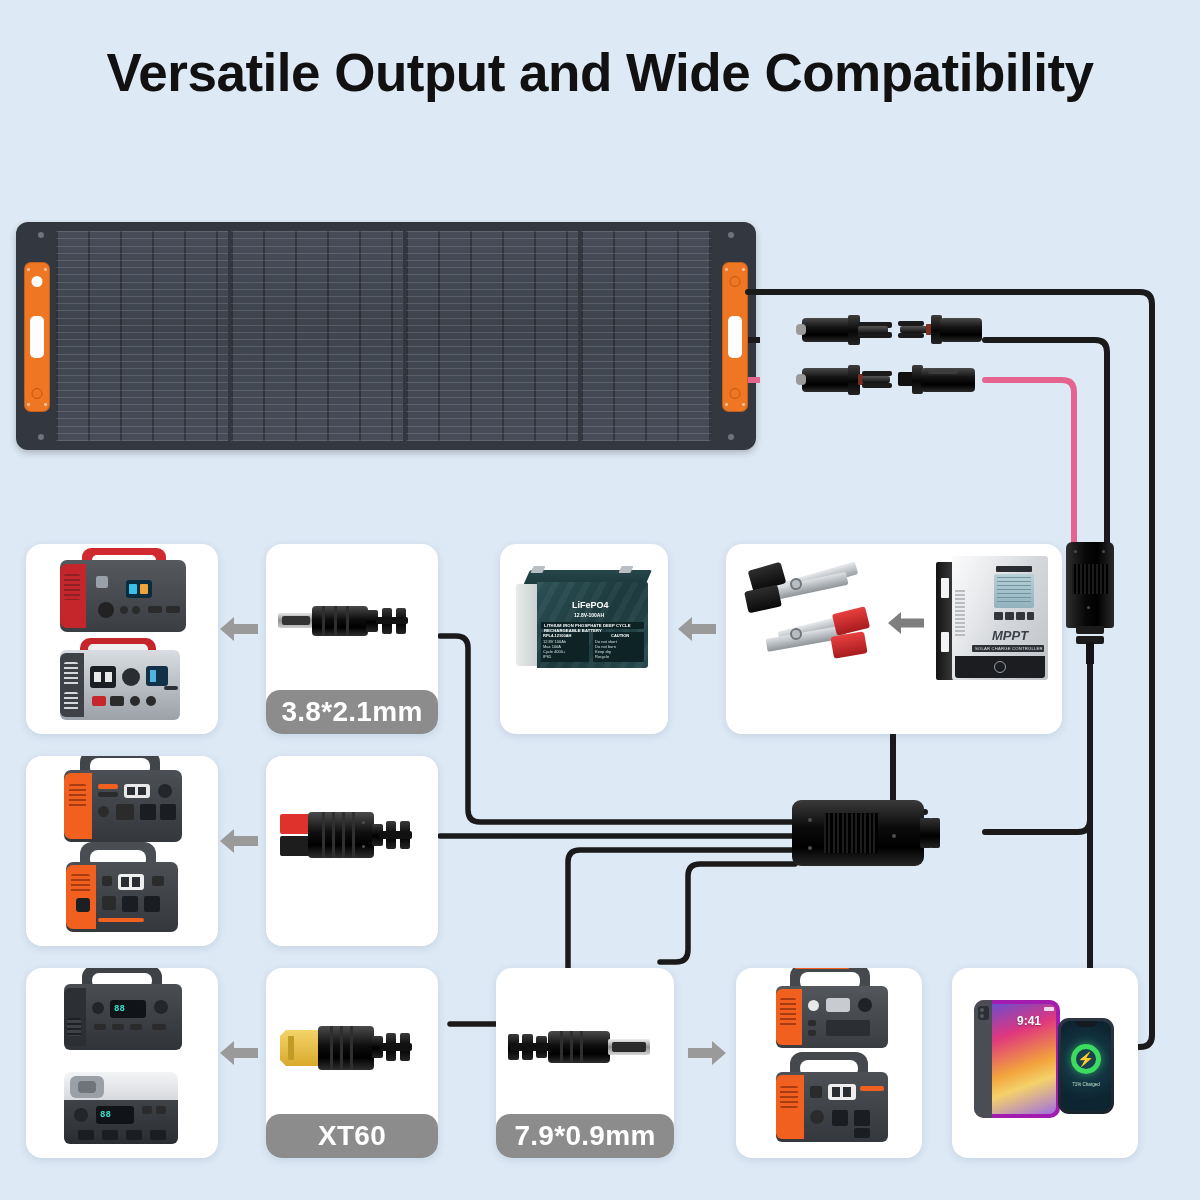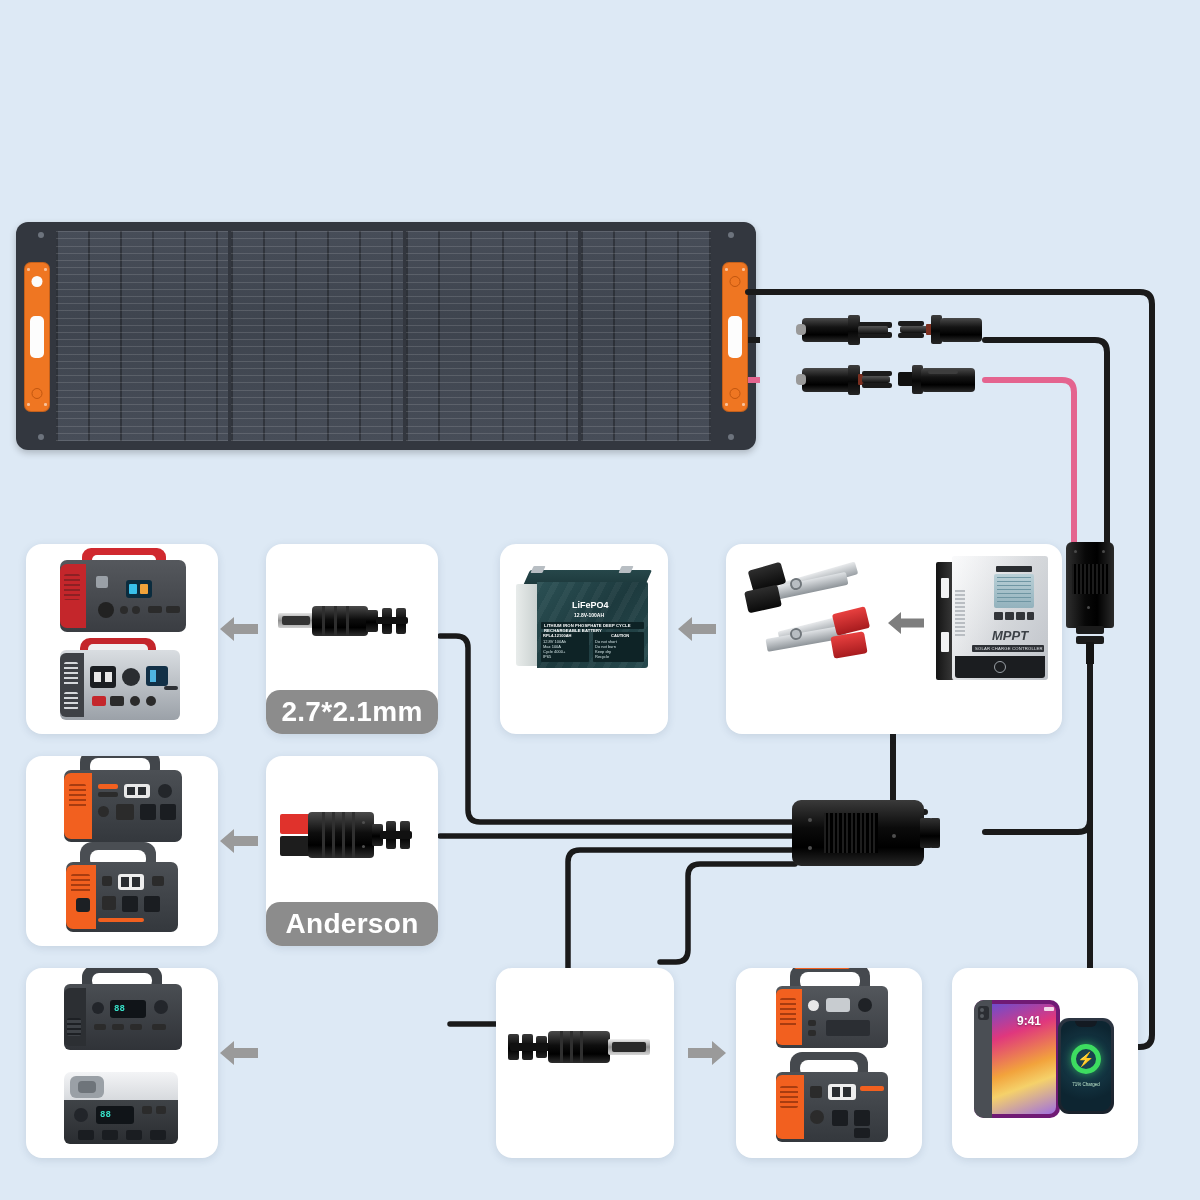--- a/index.html
+++ b/index.html
@@ -106,37 +106,38 @@
 
   
   .clamp { position:absolute; }
 
   
   .mppt-body { position:absolute; background: linear-gradient(120deg,#f4f5f7 0%,#dfe2e6 55%,#c9cdd3 100%);
      border-radius:3px; }
   .mppt-lcd { position:absolute; background: linear-gradient(180deg,#b9cfd6,#93b2bd); border-radius:2px; }
 
   
-  .tablet { position:absolute; border-radius:10px; background:#701a75; padding:4px; }
+  .tablet { position:absolute; border-radius:10px; background:#a21caf; padding:4px; }
   .tablet-screen { position:absolute; inset:4px; border-radius:7px; overflow:hidden;
     background: linear-gradient(160deg,#5f4fd8 0%,#e0377d 30%,#f2a33c 58%,#f5d16a 72%,#9f6fe0 100%); }
   .phone { position:absolute; border-radius:11px;
     background: linear-gradient(180deg,#2c3542,#1a222c); padding:3px; }
   .phone-screen { position:absolute; inset:3px; border-radius:9px;
     background: radial-gradient(circle at 50% 45%, #1b4756 0%, #0d2531 70%); overflow:hidden; }
   .charge-ring { position:absolute; border-radius:50%; border:5px solid #3ddc60; }
   .notch { position:absolute; background:#131a22; border-radius:0 0 6px 6px; }
 
   .tiny { font-size:4px; line-height:1.25; color:#cfe0e2; }
 </style>
 </head>
 <body>
 
 <div id="stage">
 
+  <div class="headline">Versatile Output and Wide Compatibility</div>
 
   <div id="panel">
     <div class="panel-body"></div>
 
     <div class="panel-fold" style="left:40px;  width:172px;">
         <div class="cellgrid"></div>
       </div>
     <div class="panel-fold" style="left:215px; width:172px;">
         <div class="cellgrid"></div>
       </div>
@@ -313,21 +314,21 @@
       <div style="position:absolute; left:56px; top:6px; width:3px; height:30px; background:#2e2e2e;"></div>
       <div style="position:absolute; left:68px; top:6px; width:3px; height:30px; background:#2e2e2e;"></div>
       <div style="position:absolute; left:88px; top:10px; width:12px; height:22px; border-radius:2px;
            background:linear-gradient(180deg,#3a3a3a,#000 55%,#252525);"></div>
       <div style="position:absolute; left:104px; top:8px; width:10px; height:26px; border-radius:2px;
            background:linear-gradient(180deg,#3a3a3a,#000 55%,#252525);"></div>
       <div style="position:absolute; left:118px; top:8px; width:10px; height:26px; border-radius:2px;
            background:linear-gradient(180deg,#3a3a3a,#000 55%,#252525);"></div>
       <div style="position:absolute; left:98px; top:17px; width:32px; height:7px; background:#111; border-radius:2px;"></div>
     </div>
-    <div class="card-label" style="height:44px; font-size:28px;">2.7*2.1mm</div>
+    <div class="card-label" style="height:44px; font-size:28px;">3.8*2.1mm</div>
   </div>
 
   <div class="card" style="left:500px; top:544px; width:168px; height:190px;">
     <div style="position:absolute; left:16px; top:26px; width:138px; height:100px;">
 
       <div class="bat-top" style="left:10px; top:0; width:122px; height:18px; transform:skewX(-24deg); border-radius:2px;"></div>
       <div style="position:absolute; left:16px; top:-4px; width:12px; height:7px; background:#b8bec3; border-radius:1px; transform:skewX(-24deg);"></div>
       <div style="position:absolute; left:104px; top:-4px; width:12px; height:7px; background:#b8bec3; border-radius:1px; transform:skewX(-24deg);"></div>
 
       <div class="bat-side" style="left:0; top:14px; width:22px; height:82px; border-radius:2px 0 0 3px;"></div>
@@ -474,21 +475,20 @@
       <div style="position:absolute; left:82px; top:9px; width:3px; height:3px; border-radius:50%; background:#4f4f4f;"></div>
       <div style="position:absolute; left:82px; top:33px; width:3px; height:3px; border-radius:50%; background:#4f4f4f;"></div>
       <div style="position:absolute; left:92px; top:12px; width:11px; height:22px; border-radius:2px;
            background:linear-gradient(180deg,#3a3a3a,#000 55%,#252525);"></div>
       <div style="position:absolute; left:106px; top:9px; width:10px; height:28px; border-radius:2px;
            background:linear-gradient(180deg,#3a3a3a,#000 55%,#252525);"></div>
       <div style="position:absolute; left:120px; top:9px; width:10px; height:28px; border-radius:2px;
            background:linear-gradient(180deg,#3a3a3a,#000 55%,#252525);"></div>
       <div style="position:absolute; left:100px; top:19px; width:32px; height:8px; background:#111; border-radius:2px;"></div>
     </div>
-    <div class="card-label" style="height:44px; font-size:28px;">Anderson</div>
   </div>
 
   <div class="card" style="left:26px; top:968px; width:192px; height:190px;">
     <div class="ps" style="left:38px; top:16px; width:118px; height:66px;">
       <div class="grip" style="left:18px; top:-18px; width:80px; height:26px; background:#3e4247; border-radius:11px 11px 3px 3px;"></div>
       <div class="grip" style="left:28px; top:-11px; width:60px; height:15px; background:#fff; border-radius:7px;"></div>
       <div class="body" style="background:linear-gradient(180deg,#4a4e53,#303338); border-radius:6px;"></div>
       <div style="position:absolute; left:0; top:4px; width:22px; height:58px; background:#2c2f33; border-radius:6px 0 0 6px;"></div>
       <div class="vent" style="left:3px; top:34px; width:14px; height:18px; background:repeating-linear-gradient(180deg,#1d2024 0 2px,#3e4247 2px 5px);"></div>
       <div class="btn" style="left:28px; top:18px; width:12px; height:12px; border-radius:50%; background:#22252a;"></div>
@@ -517,39 +517,61 @@
       <div class="port" style="left:86px; top:58px; width:16px; height:10px; background:#1a1d21;"></div>
     </div>
   </div>
 
   <div class="arrow" style="left:218px; top:1037px;">
     <svg width="42" height="32" viewBox="0 0 42 32">
         <path d="M2 16 L16 4 L16 11 L40 11 L40 21 L16 21 L16 28 Z" fill="#9a9a9a"></path>
       </svg>
   </div>
 
+  <div class="card" style="left:266px; top:968px; width:172px; height:190px;">
+    <div style="position:absolute; left:14px; top:56px; width:148px; height:46px;">
+      <div style="position:absolute; left:0; top:6px; width:44px; height:36px;
+           background:linear-gradient(180deg,#f3d469,#d9a92c); border-radius:2px;
+           clip-path: polygon(0 6px, 6px 0, 100% 0, 100% 100%, 6px 100%, 0 calc(100% - 6px));"></div>
+      <div style="position:absolute; left:8px; top:12px; width:6px; height:24px; background:#c29a26; border-radius:1px;"></div>
+      <div style="position:absolute; left:38px; top:2px; width:56px; height:44px; border-radius:4px;
+           background:linear-gradient(180deg,#4b4b4b,#0e0e0e 45%,#000 72%,#2e2e2e);"></div>
+      <div style="position:absolute; left:50px; top:2px; width:2.5px; height:44px; background:#2f2f2f;"></div>
+      <div style="position:absolute; left:60px; top:2px; width:2.5px; height:44px; background:#2f2f2f;"></div>
+      <div style="position:absolute; left:70px; top:2px; width:2.5px; height:44px; background:#2f2f2f;"></div>
+      <div style="position:absolute; left:92px; top:12px; width:11px; height:22px; border-radius:2px;
+           background:linear-gradient(180deg,#3a3a3a,#000 55%,#252525);"></div>
+      <div style="position:absolute; left:106px; top:9px; width:10px; height:28px; border-radius:2px;
+           background:linear-gradient(180deg,#3a3a3a,#000 55%,#252525);"></div>
+      <div style="position:absolute; left:120px; top:9px; width:10px; height:28px; border-radius:2px;
+           background:linear-gradient(180deg,#3a3a3a,#000 55%,#252525);"></div>
+      <div style="position:absolute; left:100px; top:19px; width:32px; height:8px; background:#111; border-radius:2px;"></div>
+    </div>
+    <div class="card-label" style="height:44px; font-size:28px;">XT60</div>
+  </div>
 
   <div class="card" style="left:496px; top:968px; width:178px; height:190px;">
     <div style="position:absolute; left:12px; top:58px; width:154px; height:42px;">
       <div style="position:absolute; left:0; top:8px; width:11px; height:26px; border-radius:2px;
            background:linear-gradient(180deg,#3a3a3a,#000 55%,#252525);"></div>
       <div style="position:absolute; left:14px; top:8px; width:11px; height:26px; border-radius:2px;
            background:linear-gradient(180deg,#3a3a3a,#000 55%,#252525);"></div>
       <div style="position:absolute; left:28px; top:10px; width:11px; height:22px; border-radius:2px;
            background:linear-gradient(180deg,#3a3a3a,#000 55%,#252525);"></div>
       <div style="position:absolute; left:2px; top:17px; width:40px; height:8px; background:#111; border-radius:2px;"></div>
       <div style="position:absolute; left:40px; top:5px; width:62px; height:32px; border-radius:4px;
            background:linear-gradient(180deg,#4b4b4b,#0e0e0e 45%,#000 72%,#2e2e2e);"></div>
       <div style="position:absolute; left:52px; top:5px; width:2.5px; height:32px; background:#2f2f2f;"></div>
       <div style="position:absolute; left:62px; top:5px; width:2.5px; height:32px; background:#2f2f2f;"></div>
       <div style="position:absolute; left:72px; top:5px; width:2.5px; height:32px; background:#2f2f2f;"></div>
       <div style="position:absolute; left:100px; top:13px; width:42px; height:16px; border-radius:2px;
            background:linear-gradient(180deg,#f0f0f0,#8e8e8e 50%,#d6d6d6);"></div>
       <div style="position:absolute; left:104px; top:16px; width:34px; height:10px; background:#2a2a2a; border-radius:2px;"></div>
     </div>
+    <div class="card-label" style="height:44px; font-size:28px;">7.9*0.9mm</div>
   </div>
 
   <div class="arrow" style="left:686px; top:1037px;">
     <svg width="42" height="32" viewBox="0 0 42 32">
         <path d="M40 16 L26 4 L26 11 L2 11 L2 21 L26 21 L26 28 Z" fill="#9a9a9a"></path>
       </svg>
   </div>
 
   <div class="card" style="left:736px; top:968px; width:186px; height:190px;">
     <div class="ps" style="left:40px; top:18px; width:112px; height:62px;">

